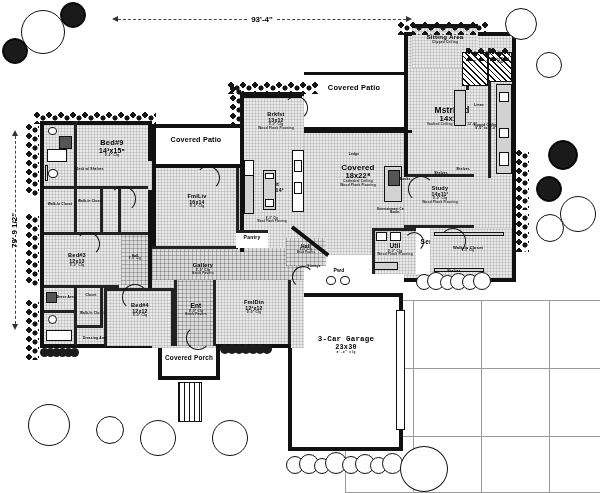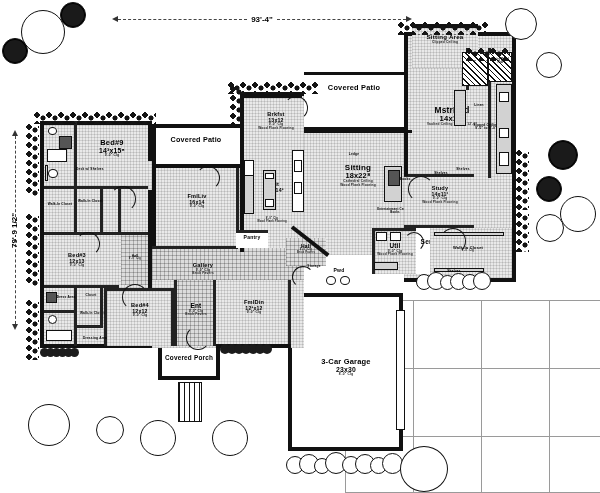--- a/index.html
+++ b/index.html
@@ -127,21 +127,21 @@
   </div>
 
   <div class="room plain" style="left:288px;top:293px;width:115px;height:158px;"></div>
   <div class="wall" style="left:288px;top:293px;width:115px;height:4px;"></div>
   <div class="wall" style="left:288px;top:293px;width:4px;height:158px;"></div>
   <div class="wall" style="left:399px;top:293px;width:4px;height:158px;"></div>
   <div class="wall" style="left:288px;top:447px;width:115px;height:4px;"></div>
 
   <div class="wallw" style="left:396px;top:310px;width:9px;height:120px;"></div>
 
-  <div class="lbl mid" style="left:300px;top:358px;width:92px;">
+  <div class="lbl mid" style="left:300px;top:336px;width:92px;font-family:Liberation Mono, monospace;">
     <span class="n">3-Car Garage</span>
     <span class="d">23x30</span>
     <span class="s">8'-0" Clg</span>
   </div>
 
   <div class="room" style="left:40px;top:121px;width:112px;height:227px;"></div>
 
   <div class="room" style="left:152px;top:158px;width:152px;height:190px;"></div>
 
   <div class="room" style="left:240px;top:92px;width:100px;height:160px;"></div>
@@ -335,21 +335,21 @@
 
   <div class="room plain" style="left:304px;top:72px;width:100px;height:58px;"></div>
   <div class="wall" style="left:304px;top:72px;width:100px;height:3px;"></div>
   <div class="wall" style="left:304px;top:127px;width:100px;height:3px;"></div>
   <div class="lbl sm" style="left:318px;top:84px;width:72px;">
     <span class="n" style="font-size:7.4px;white-space:normal;line-height:1.2;">Covered Patio</span>
   </div>
 
   <div class="wall" style="left:304px;top:130px;width:108px;height:3px;"></div>
   <div class="lbl mid" style="left:316px;top:164px;width:84px;">
-    <span class="n" style="font-size:8px;">Sitting</span>
+    <span class="n" style="font-size:8px;">Covered</span>
     <span class="d" style="font-size:7.4px;">18x22⁸</span>
     <span class="s">Cathedral Ceiling</span>
     <span class="s">Wood Plank Flooring</span>
   </div>
 
   <div class="counter" style="left:384px;top:166px;width:18px;height:36px;"></div>
   <div class="dark" style="left:388px;top:170px;width:12px;height:16px;"></div>
   <div class="lbl tiny" style="left:372px;top:208px;width:46px;">
     <span class="n" style="font-size:2.8px;white-space:normal;">Entertainment Center &amp; Books</span>
   </div>

